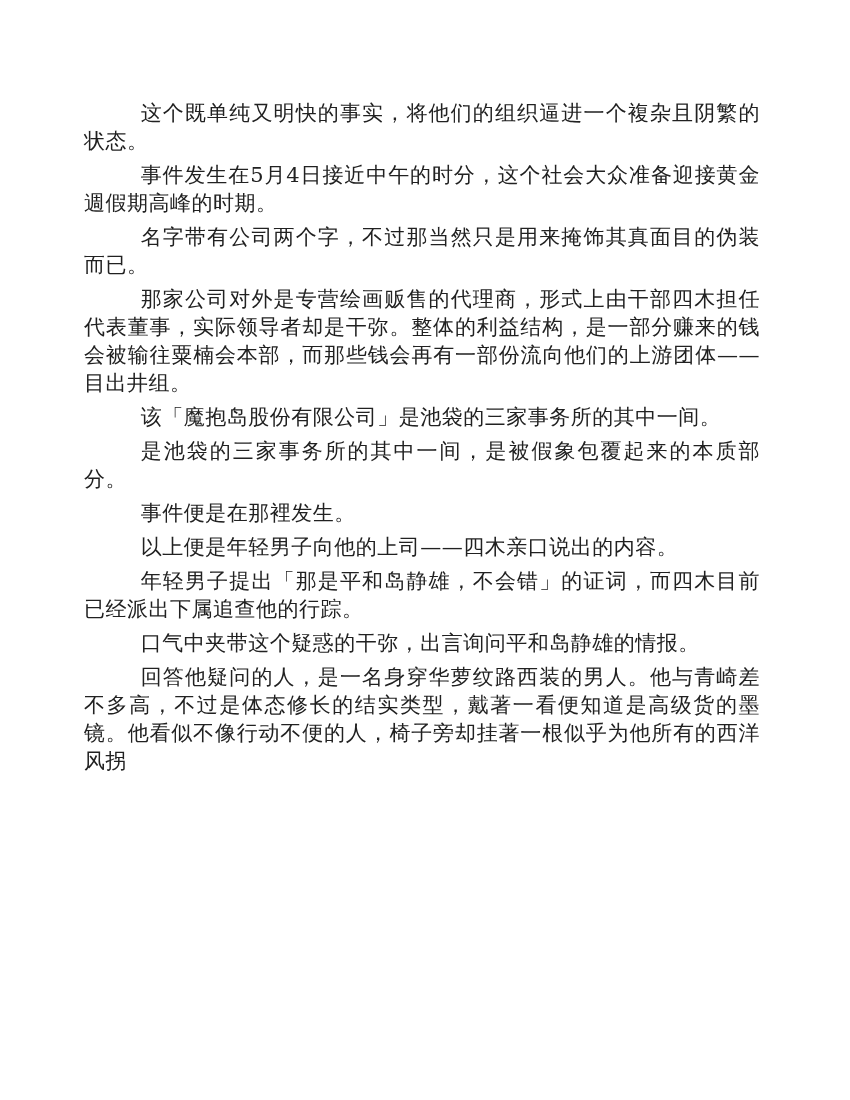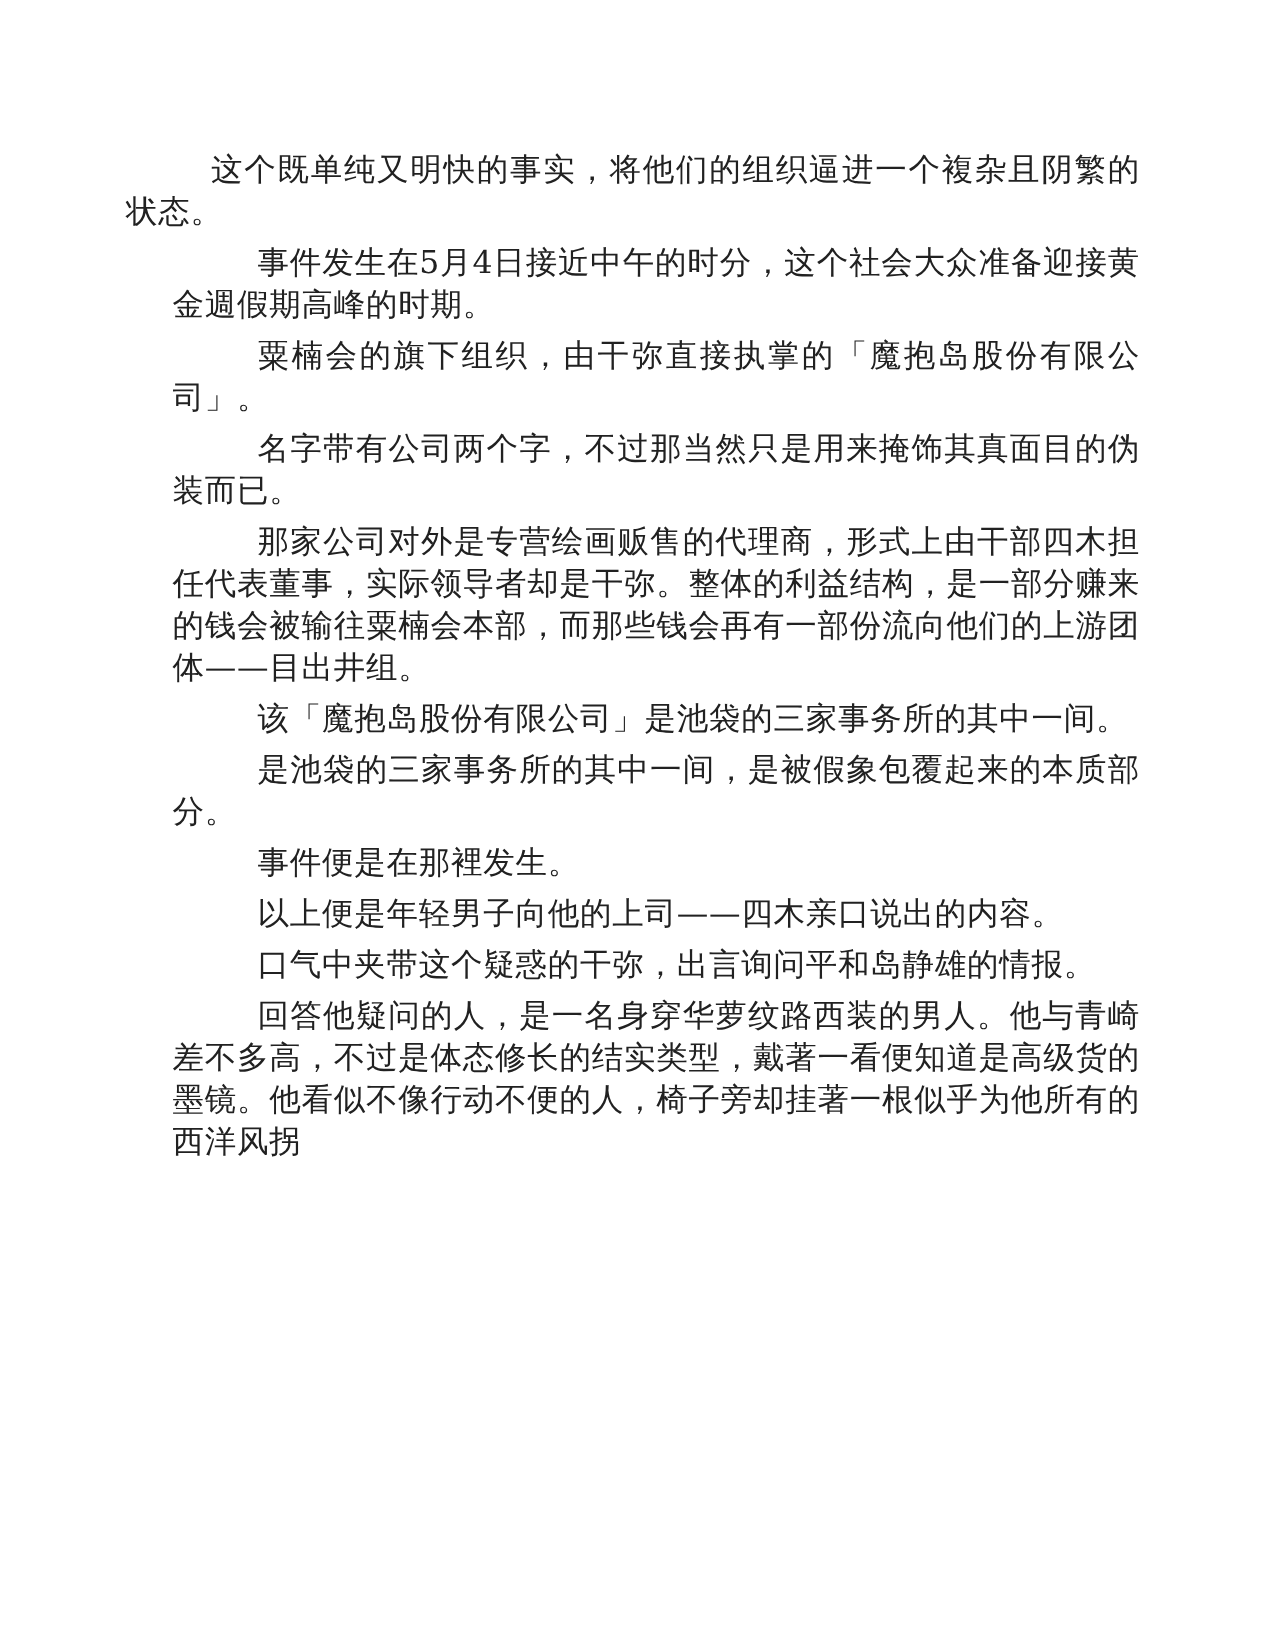--- a/index.html
+++ b/index.html
@@ -34,33 +34,32 @@
     text-align: justify;
     letter-spacing: 0.5px;
   }
   .text-block p {
     margin: 0;
     text-indent: 2.7em;
     word-break: break-all;
   }
   .text-block p + p {
     margin-top: 6px;
-    margin-left: 31px;
   }
 </style>
 </head>
 <body>
 
 <div class="page-canvas">
   <div class="text-block">
     <p>这个既单纯又明快的事实，将他们的组织逼进一个複杂且阴繁的状态。</p>
     <p>事件发生在5月4日接近中午的时分，这个社会大众准备迎接黄金週假期高峰的时期。</p>
-    <p>粟楠会的旗下组织，由干弥直接执掌的「魔抱岛股份有限公司」。</p>
     <p>名字带有公司两个字，不过那当然只是用来掩饰其真面目的伪装而已。</p>
     <p>那家公司对外是专营绘画贩售的代理商，形式上由干部四木担任代表董事，实际领导者却是干弥。整体的利益结构，是一部分赚来的钱会被输往粟楠会本部，而那些钱会再有一部份流向他们的上游团体——目出井组。</p>
     <p>该「魔抱岛股份有限公司」是池袋的三家事务所的其中一间。</p>
     <p>是池袋的三家事务所的其中一间，是被假象包覆起来的本质部分。</p>
     <p>事件便是在那裡发生。</p>
     <p>以上便是年轻男子向他的上司——四木亲口说出的内容。</p>
+    <p>年轻男子提出「那是平和岛静雄，不会错」的证词，而四木目前已经派出下属追查他的行踪。</p>
     <p>口气中夹带这个疑惑的干弥，出言询问平和岛静雄的情报。</p>
     <p>回答他疑问的人，是一名身穿华萝纹路西装的男人。他与青崎差不多高，不过是体态修长的结实类型，戴著一看便知道是高级货的墨镜。他看似不像行动不便的人，椅子旁却挂著一根似乎为他所有的西洋风拐</p>
   </div>
 </div>
 
 </body></html>

